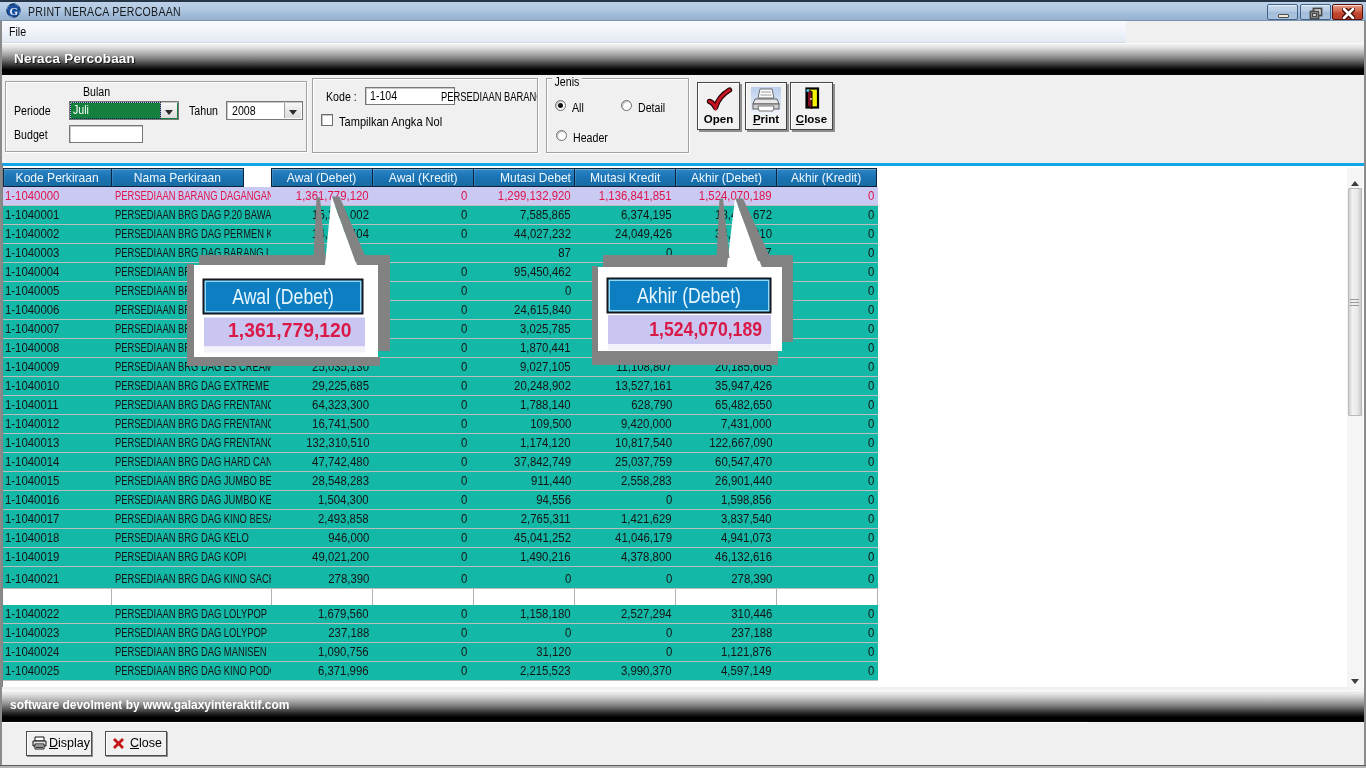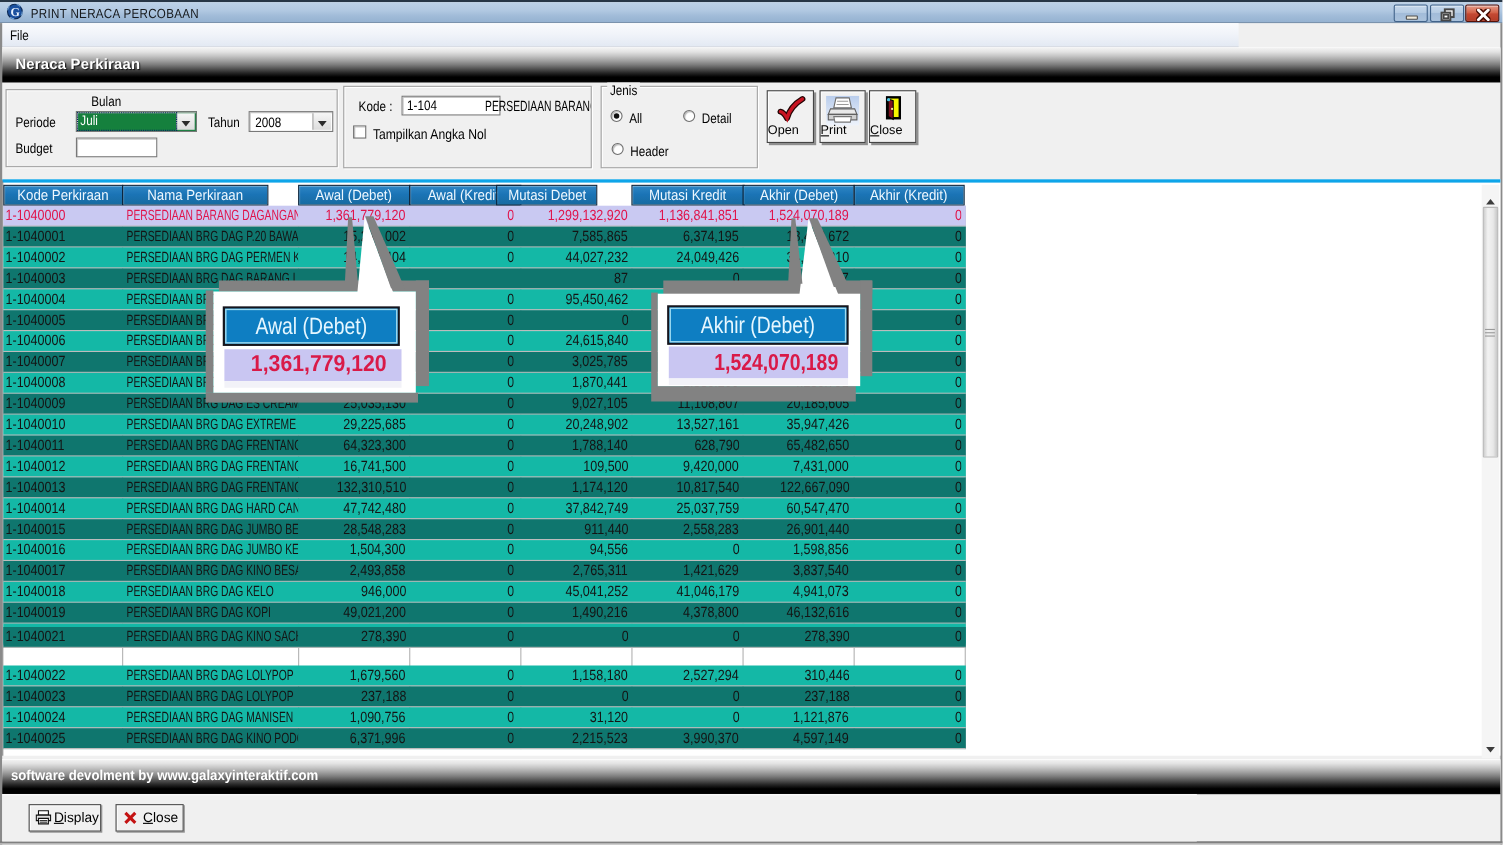--- a/index.html
+++ b/index.html
@@ -35,29 +35,29 @@
 
 .inp{position:absolute;background:#fff;border:1px solid #787878;box-shadow:inset 1px 1px 0 #c8c8c8}
 .cmbA{position:absolute;top:1px;right:1px;width:17px;background:linear-gradient(#f6f6f6,#dcdcdc);border-left:1px solid #9c9c9c}
 .cmbA:after{content:"";position:absolute;left:4px;top:7px;border:4px solid transparent;border-top:5px solid #2b2b2b}
 
 .rad{position:absolute;width:11px;height:11px;border-radius:50%;background:#fff;border:1px solid #6e6e6e;box-shadow:inset 1px 1px 1px #bbb}
 .rad.on:after{content:"";position:absolute;left:2px;top:2px;width:5px;height:5px;border-radius:50%;background:#111}
 .chk{position:absolute;width:12px;height:12px;background:#fff;border:1px solid #6e6e6e;box-shadow:inset 1px 1px 0 #c4c4c4}
 
 .tbtn{position:absolute;top:82px;height:48px;background:#f1f1f1;border:1px solid #454545;box-shadow:2px 2px 0 #8f8f8f,inset 1px 1px 0 #fff}
-.tbtn .cap{position:absolute;left:0;right:0;bottom:4px;font-weight:normal;font-size:11.5px;color:#000}
+.tbtn .cap{position:absolute;left:0;right:0;bottom:4px;text-align:center;font-weight:bold;font-size:11.5px;color:#000}
 .tbtn svg{position:absolute;left:50%;transform:translateX(-50%);top:4px}
 
 #grid{position:absolute;left:2px;top:163px;width:1362px;height:524px;background:#fff;border-top:3px solid #0ea5e9;border-left:1px solid #828282}
 .hc{position:absolute;top:2px;height:19px;background:linear-gradient(#2e86c5,#1b74b6 45%,#176ba1);border:1px solid #09243c;color:#eef8ff;font-size:13.4px;text-align:center;line-height:18px;box-shadow:inset 0 1px 0 rgba(255,255,255,.28),inset 1px 0 0 rgba(255,255,255,.12)}
 .vl{position:absolute;top:21px;width:1px;height:494px;background:#b2b2b2}
 .r{position:absolute;left:0;width:875px;height:19px;font-size:13.4px;color:#141414;border-bottom:1px solid #bcbcbc}
 .r.sel{background:#c9c9f2;color:#e0134a}
-.r.ev{background:#0f766e}
+.r.ev{background:#14b8a6}
 .r.od{background:#14b8a6}
 .c{position:absolute;top:0;height:18px;line-height:18px;overflow:hidden}
 .c0{left:1px;width:106px;padding-left:1px}
 .c1{left:111px;width:157px;padding-left:1px}
 .c1 i.t{transform:scaleX(.70)}
 .n0{left:270px;width:96px;text-align:right}
 .n1{left:371px;width:93px;text-align:right}
 .n2{left:472px;width:96px;text-align:right}
 .n3{left:573px;width:96px;text-align:right}
 .n4{left:674px;width:95px;text-align:right}
@@ -99,21 +99,21 @@
       </svg>
     </span>
 </div>
 <div id="menu">
     <span class="tx">File</span>
   </div>
 <div class="sideL"></div>
 <div class="sideR"></div>
 <div class="botE"></div>
 <div class="gbar" id="nbar">
-    <span class="tx">Neraca Perkiraan</span>
+    <span class="tx">Neraca Percobaan</span>
   </div>
 
 <div class="gb" style="left:5px;top:81px;width:302px;height:71px"></div>
 <div class="gb" style="left:312px;top:78px;width:226px;height:75px"></div>
 <div class="gb" style="left:546px;top:78px;width:143px;height:75px"></div>
 <span class="lb" style="left:83px;top:85px">Bulan</span>
 <span class="lb" style="left:14px;top:104px">Periode</span>
 <span class="lb" style="left:189px;top:104px">Tahun</span>
 <span class="lb" style="left:14px;top:128px">Budget</span>
 <div class="inp" style="left:69px;top:101px;width:110px;height:19px;background:#15803d">
@@ -174,21 +174,21 @@
 <circle cx="11" cy="12" r="1" fill="#f2ef9a"></circle>
 </svg>
 <div class="cap"><span style="text-decoration:underline">C</span>lose</div>
   </div>
 
 <div id="grid">
 <div class="hc" style="left:0px;width:109px"><i class="th">Kode Perkiraan</i></div>
 <div class="hc" style="left:108px;width:133px"><i class="th">Nama Perkiraan</i></div>
 <div class="hc" style="left:268px;width:102px"><i class="th">Awal (Debet)</i></div>
 <div class="hc" style="left:369px;width:102px"><i class="th">Awal (Kredit)</i></div>
-<div class="hc" style="left:448px;width:92px"><i class="th">Mutasi Debet</i></div>
+<div class="hc" style="left:470px;width:124px"><i class="th">Mutasi Debet</i></div>
 <div class="hc" style="left:571px;width:103px"><i class="th">Mutasi Kredit</i></div>
 <div class="hc" style="left:672px;width:102px"><i class="th">Akhir (Debet)</i></div>
 <div class="hc" style="left:773px;width:101px"><i class="th">Akhir (Kredit)</i></div>
 <div class="vl" style="left:108px"></div>
 <div class="vl" style="left:268px"></div>
 <div class="vl" style="left:369px"></div>
 <div class="vl" style="left:470px"></div>
 <div class="vl" style="left:571px"></div>
 <div class="vl" style="left:672px"></div>
 <div class="vl" style="left:773px"></div>

